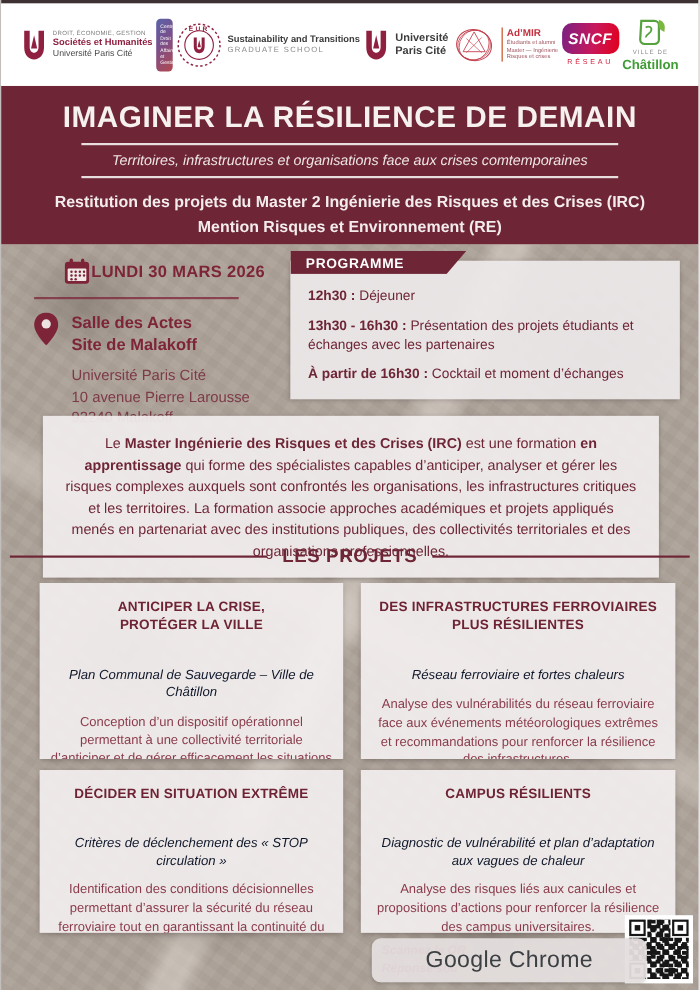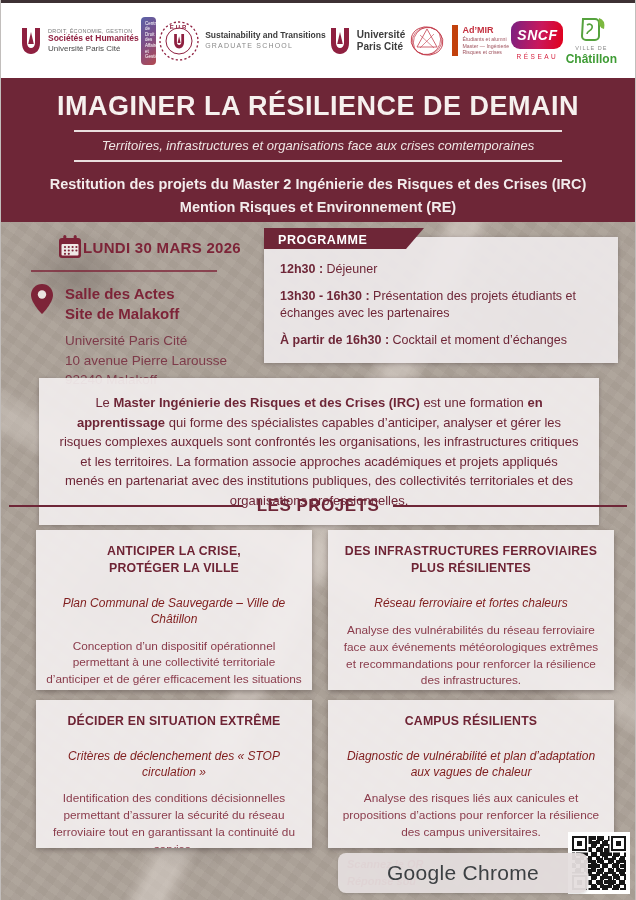--- a/index.html
+++ b/index.html
@@ -18,21 +18,21 @@
   .upcf-l3{font-size:8px;color:#4a4a4a;}
   .cedag{width:15px;height:48px;border-radius:4px;background:linear-gradient(135deg,#5a63a8 0%,#7a4f8a 45%,#b3494f 100%);
     color:#fff;display:flex;justify-content:space-between;padding:4px 2px;box-sizing:border-box;}
   .cedag-top{font-size:4.5px;line-height:1.25;text-align:left;width:100%;padding-left:2px;}
   .cedag-name{font-size:9px;font-weight:bold;letter-spacing:.5px;}
   .eur-text{display:flex;flex-direction:column;line-height:1.3;}
   .eur-l1{font-size:8.5px;font-weight:bold;color:#3c3c3c;}
   .eur-l2{font-size:7px;color:#8a8a8a;letter-spacing:1.2px;}
   .upc-text{display:flex;flex-direction:column;line-height:1.15;}
   .upc-l{font-size:10px;font-weight:bold;color:#3d3d3d;}
-  .admir-text{display:flex;flex-direction:column;line-height:1.25;border-left:6px solid #c2410c;padding-left:4px;}
+  .admir-text{display:flex;flex-direction:column;line-height:1.25;border-left:1px solid #c2410c;padding-left:4px;}
   .admir-name{font-size:9px;font-weight:bold;color:#c4303f;}
   .admir-s{font-size:5.2px;color:#a05560;}
   .sncf{display:flex;flex-direction:column;align-items:center;gap:4px;}
   .sncf-badge{width:52px;height:28px;border-radius:9px;background:linear-gradient(100deg,#7a2182,#c8185c 55%,#e2001a);
     display:flex;align-items:center;justify-content:center;}
   .sncf-word{color:#fff;font-weight:bold;font-style:italic;font-size:14px;letter-spacing:.5px;}
   .sncf-sub{font-size:6.5px;color:#d6213f;letter-spacing:2.5px;}
   .chatillon{display:flex;flex-direction:column;align-items:center;line-height:1.2;}
   .chat-l1{font-size:5.5px;color:#8a8a8a;letter-spacing:1px;}
   .chat-l2{font-size:12px;font-weight:bold;color:#3f9c35;}
@@ -92,21 +92,21 @@
   
   .projects-heading{position:absolute;left:8px;right:8px;top:274px;display:flex;align-items:center;gap:14px;z-index:2;}
   .ph-line{flex:1;height:2px;background:#6e2637;}
   .ph-text{font-size:17px;font-weight:bold;color:#6e2637;letter-spacing:.5px;}
 
   .cards{position:absolute;left:35px;top:308px;z-index:2;display:grid;
     grid-template-columns:276px 286px;column-gap:16px;grid-template-rows:160px 148px;row-gap:10px;}
   .card{background:rgba(242,238,238,.93);box-shadow:0 2px 5px rgba(40,28,28,.35);
     padding:13px 10px;box-sizing:border-box;text-align:center;overflow:hidden;}
   .card-title{font-size:12.3px;font-weight:bold;color:#6e2334;line-height:1.4;white-space:pre-line;letter-spacing:.2px;}
-  .card-sub{margin-top:19px;font-size:12px;font-style:italic;color:#7f1d1d;line-height:1.3;}
+  .card-sub{margin-top:29px;font-size:12px;font-style:italic;color:#0f172a;line-height:1.3;}
   .card-body{margin-top:10px;font-size:11.8px;color:#8a3b4b;line-height:1.42;}
 
   
   .scan-note{position:absolute;left:346px;top:634px;z-index:1;font-size:11px;font-weight:bold;font-style:italic;
     color:#8a2232;line-height:1.55;}
   .qr{position:absolute;left:567px;top:610px;width:62px;height:62px;background:#fff;padding:4px;box-sizing:border-box;z-index:2;}
   .qr-inner{position:relative;width:100%;height:100%;
     background-image:
       repeating-conic-gradient(#161616 0% 25%, transparent 0% 50%),
       repeating-conic-gradient(#161616 0% 25%, transparent 0% 50%);

